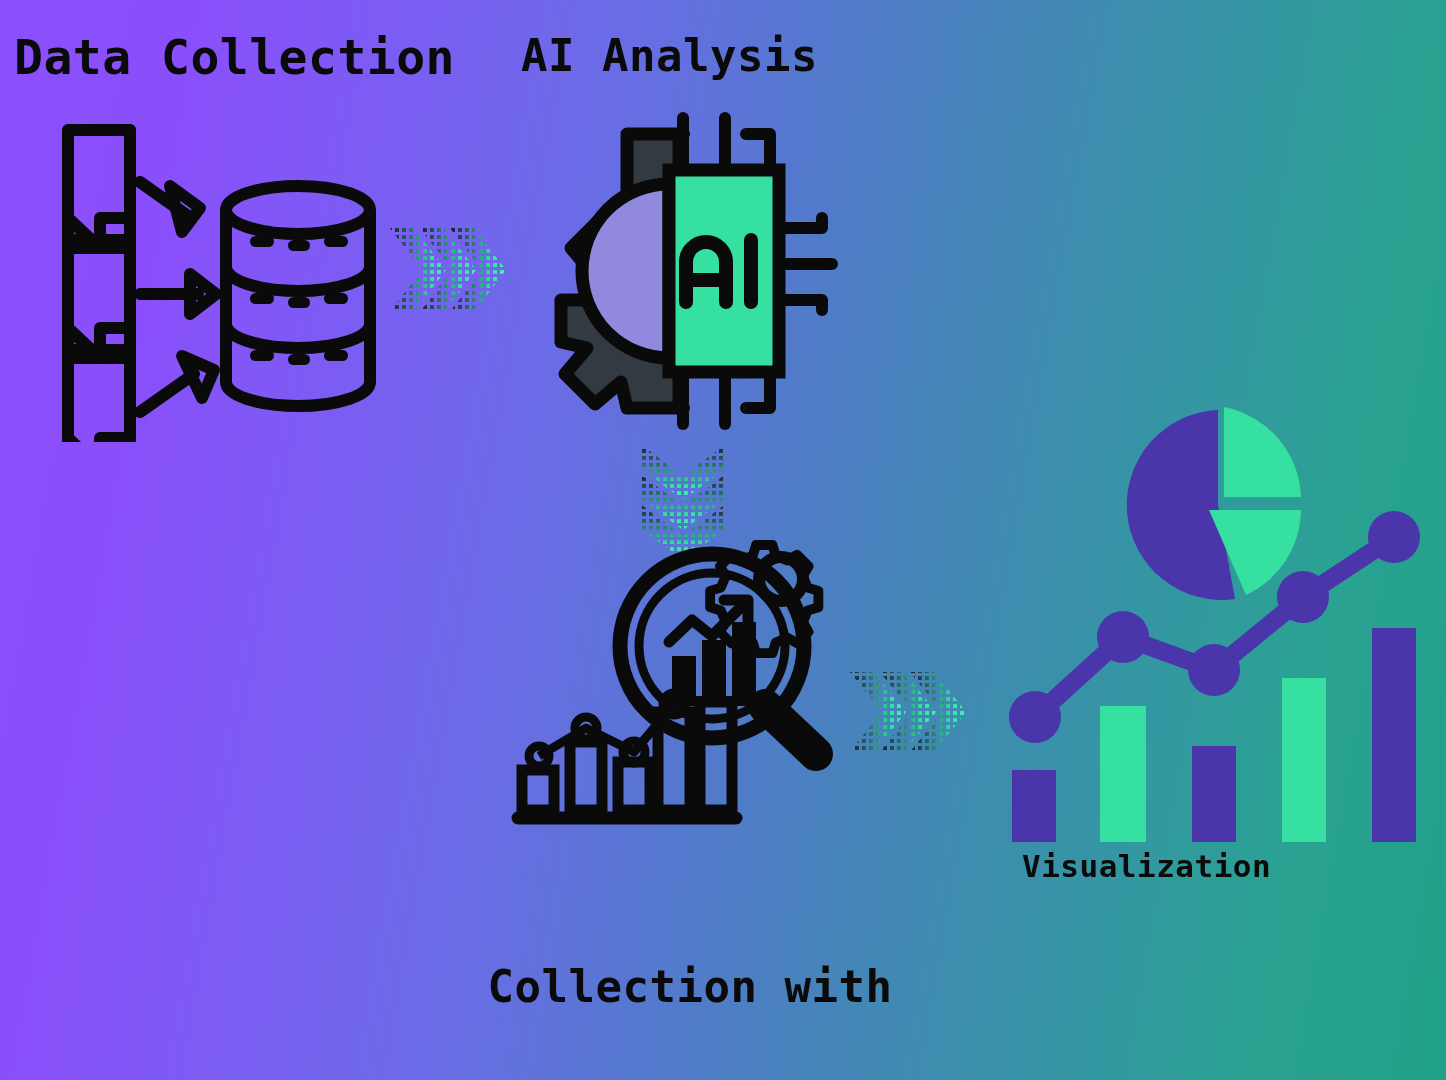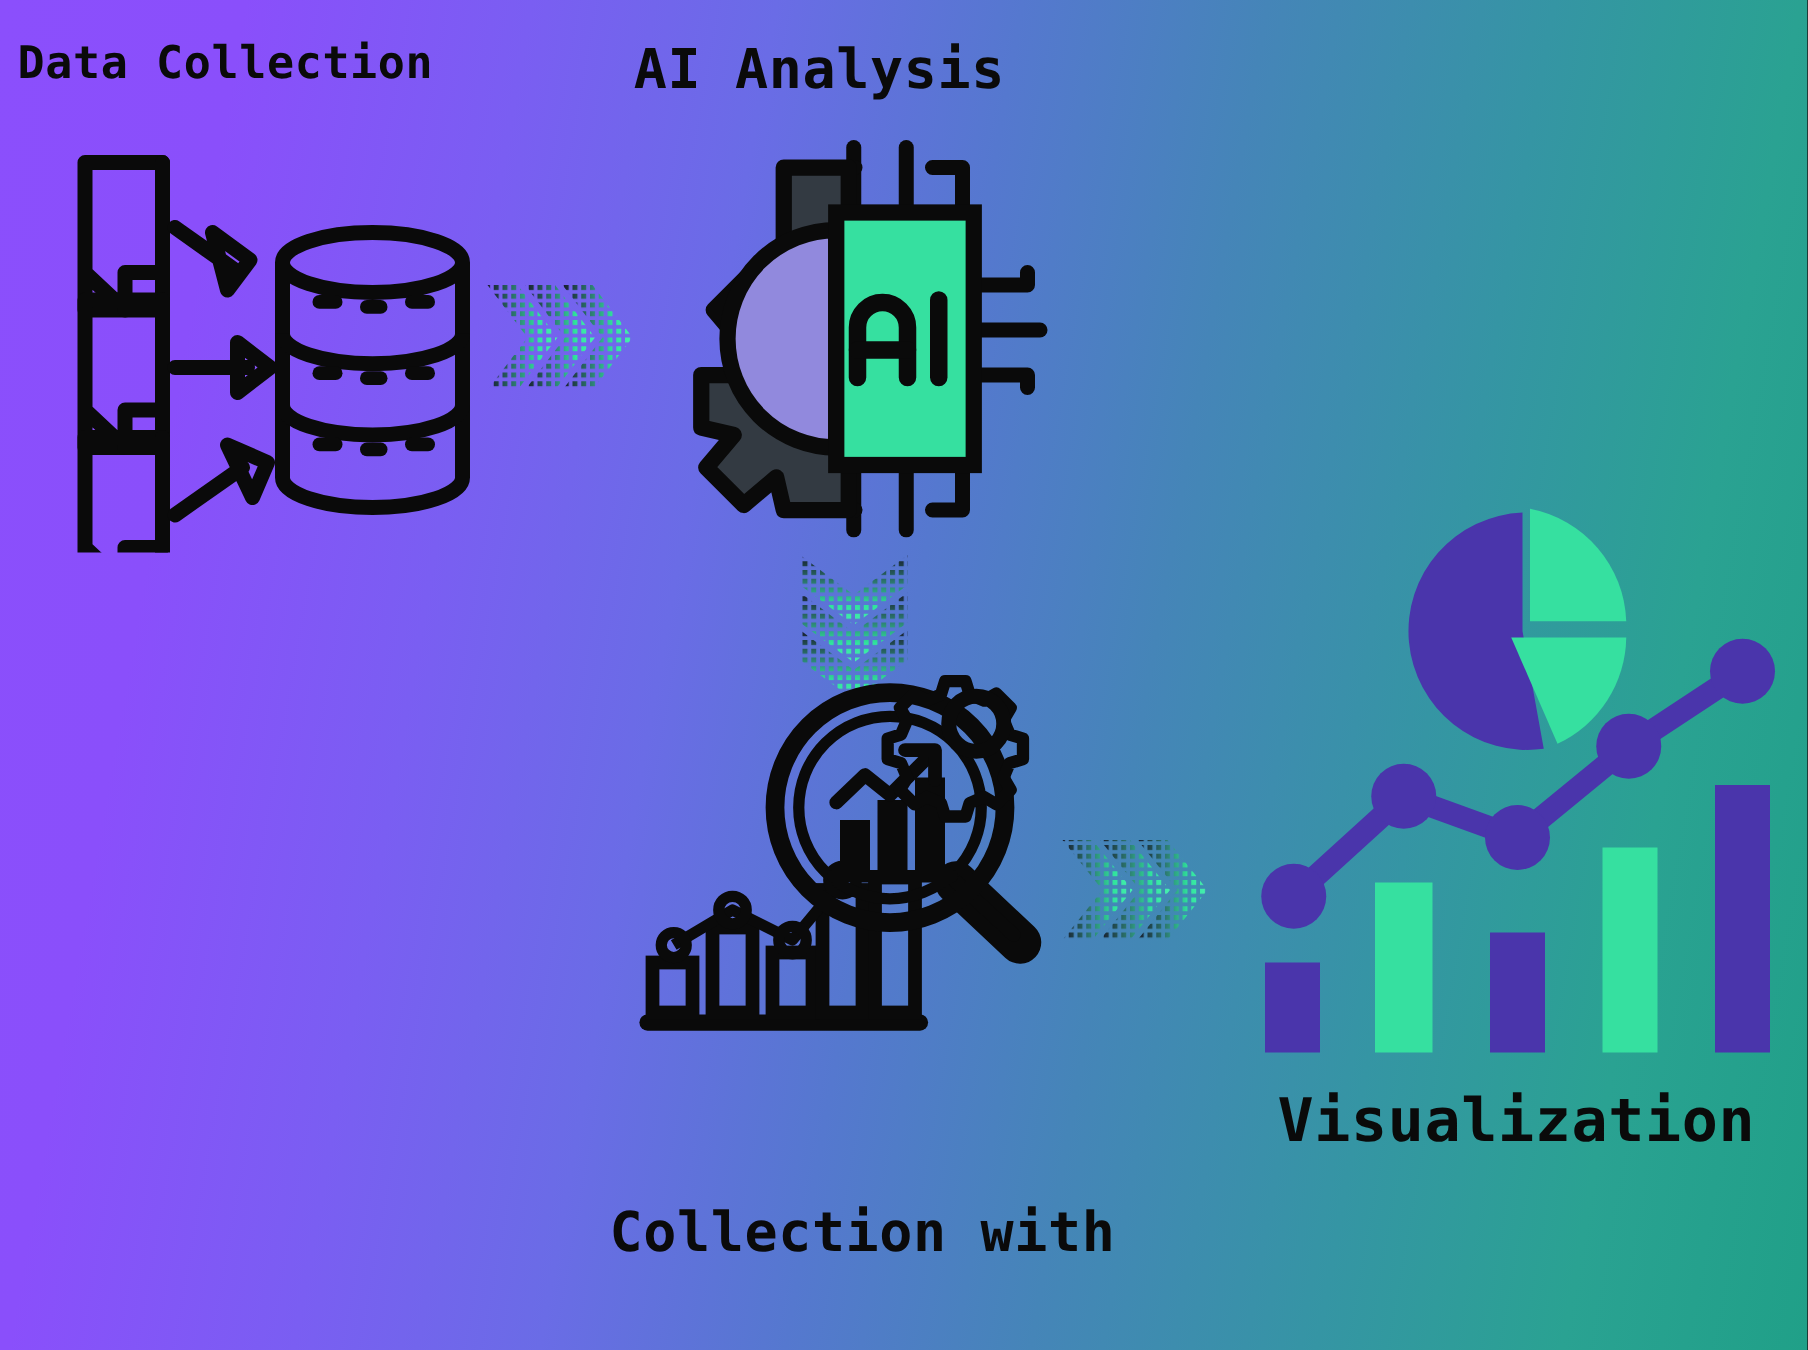--- a/index.html
+++ b/index.html
@@ -27,24 +27,24 @@
 
   
   .label {
     position: absolute;
     color: #0a0a0a;
     font-weight: 700;
     letter-spacing: 0.5px;
     white-space: pre;
     line-height: 1.08;
   }
-  #label-data-collection { left: 14px;  top: 32px;  font-size: 36px; }
-  #label-ai-analysis     { left: 507px; top: 32px;  font-size: 44px; }
+  #label-data-collection { left: 14px;  top: 32px;  font-size: 48px; }
+  #label-ai-analysis     { left: 521px; top: 32px;  font-size: 44px; }
   #label-prediction      { left: 465px; top: 868px; font-size: 44px; width: 450px; text-align: center; }
-  #label-visualization   { left: 1022px; top: 872px; font-size: 48px; text-align: right; }
+  #label-visualization   { left: 1022px; top: 850px; font-size: 31px; text-align: right; }
   #label-prediction .ln { display: block; }
 
   
   .icon { position: absolute; }
 
   
   .chev-wrap { position: absolute; }
   .chev-wrap svg { display: block; }
 </style>
 </head>

